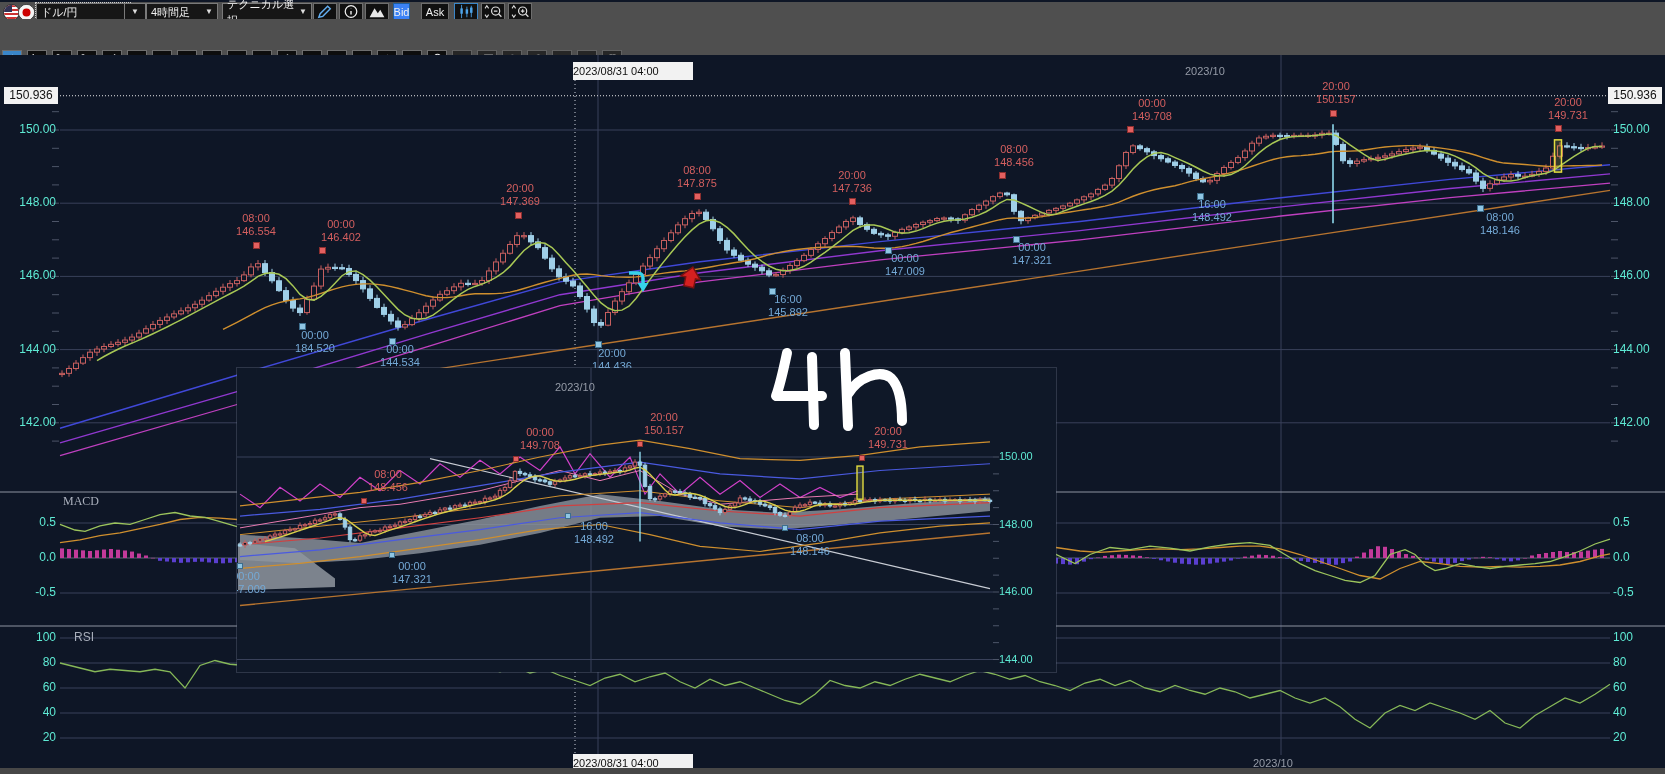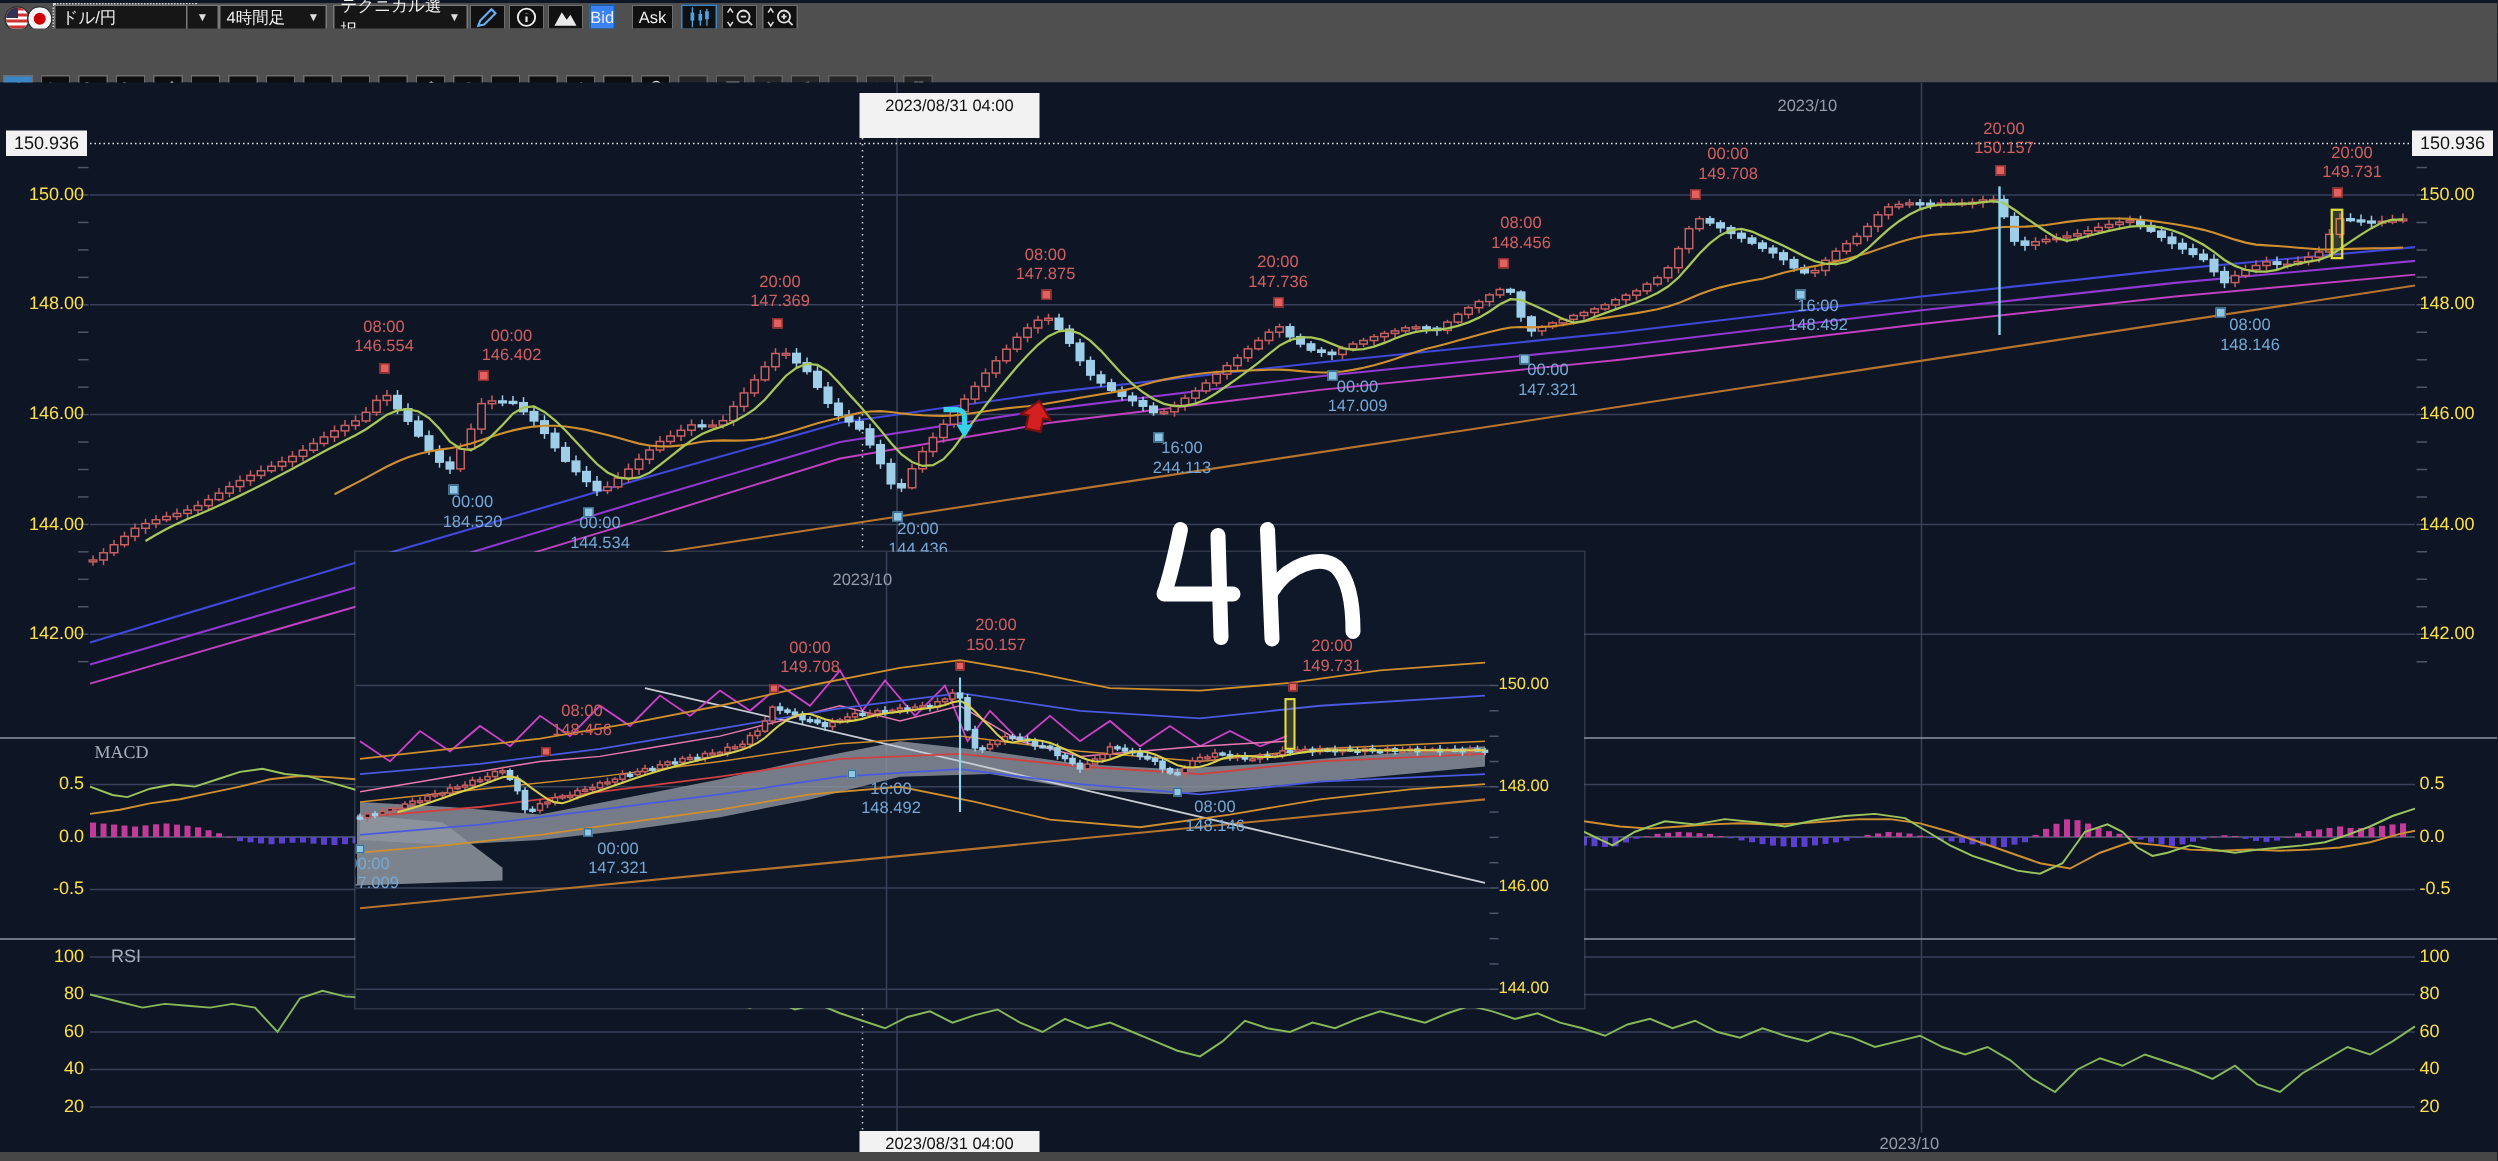--- a/index.html
+++ b/index.html
@@ -16,26 +16,26 @@
   .tool{position:absolute;top:31px;width:20px;height:21px;background:#0d0d0d;border:1px solid #6e6e6e;
         display:flex;align-items:center;justify-content:center;box-sizing:border-box;}
   .tool.active{background:#3a86c9;}
   .tool.off{opacity:.62;}
   .tool.off svg *{stroke:#a5a5a5;}
   .tool svg text{stroke:none;}
   
   #chartbg{position:absolute;left:0;top:55px;width:1665px;height:719px;background:#0e1626;}
   #cv,#overlay{position:absolute;left:0;top:0;}
   #overlay{pointer-events:none;}
-  .axlabel{position:absolute;font-size:12px;color:#fde047;white-space:nowrap;}
+  .axlabel{position:absolute;font-size:12px;color:#5eead4;white-space:nowrap;}
   .axlabel.r{text-align:right;width:54px;}
   .pricebox{position:absolute;width:54px;height:17px;background:#f2f2f2;color:#111;font-size:12px;
             text-align:center;line-height:17px;}
-  .datebox{position:absolute;width:120px;height:30px;background:#f2f2f2;color:#111;font-size:11px;
-           text-align:center;line-height:18px;}
+  .datebox{position:absolute;width:120px;height:18px;background:#f2f2f2;color:#111;font-size:11px;
+           text-align:left;line-height:18px;}
   .month{position:absolute;font-size:11px;color:#959ba7;}
   .panelname{position:absolute;font-size:12px;color:#a9afbb;}
   .ann{position:absolute;font-size:11px;line-height:13px;text-align:center;transform:translateX(-50%);white-space:nowrap;}
   .ann.red{color:#d45f5f;}
   .ann.blue{color:#74a9d6;}
   .mk{position:absolute;width:7px;height:7px;box-sizing:border-box;}
   .mk.red{background:#e36060;border:1px solid #8d2f2f;}
   .mk.blue{background:#8fc6e4;border:1px solid #3d6e8d;}
   
   #inset{position:absolute;left:237px;top:368px;width:819px;height:304px;background:#0f1828;
@@ -1096,21 +1096,21 @@
         <div>144.534</div>
       </div>
       <div class="mk blue" style="width: 7px; height: 7px; left: 388.5px; top: 337.556px;"></div>
       <div class="ann blue" style="left: 612px; top: 346.642px;">
         <div>20:00</div>
         <div>144.436</div>
       </div>
       <div class="mk blue" style="width: 7px; height: 7px; left: 594.5px; top: 341.142px;"></div>
       <div class="ann blue" style="left: 788px; top: 293.353px;">
         <div>16:00</div>
-        <div>244.113</div>
+        <div>145.892</div>
       </div>
       <div class="mk blue" style="width: 7px; height: 7px; left: 768.5px; top: 287.853px;"></div>
       <div class="ann blue" style="left: 905px; top: 252.471px;">
         <div>00:00</div>
         <div>147.009</div>
       </div>
       <div class="mk blue" style="width: 7px; height: 7px; left: 884.5px; top: 246.971px;"></div>
       <div class="ann blue" style="left: 1032px; top: 241.051px;">
         <div>00:00</div>
         <div>147.321</div>

